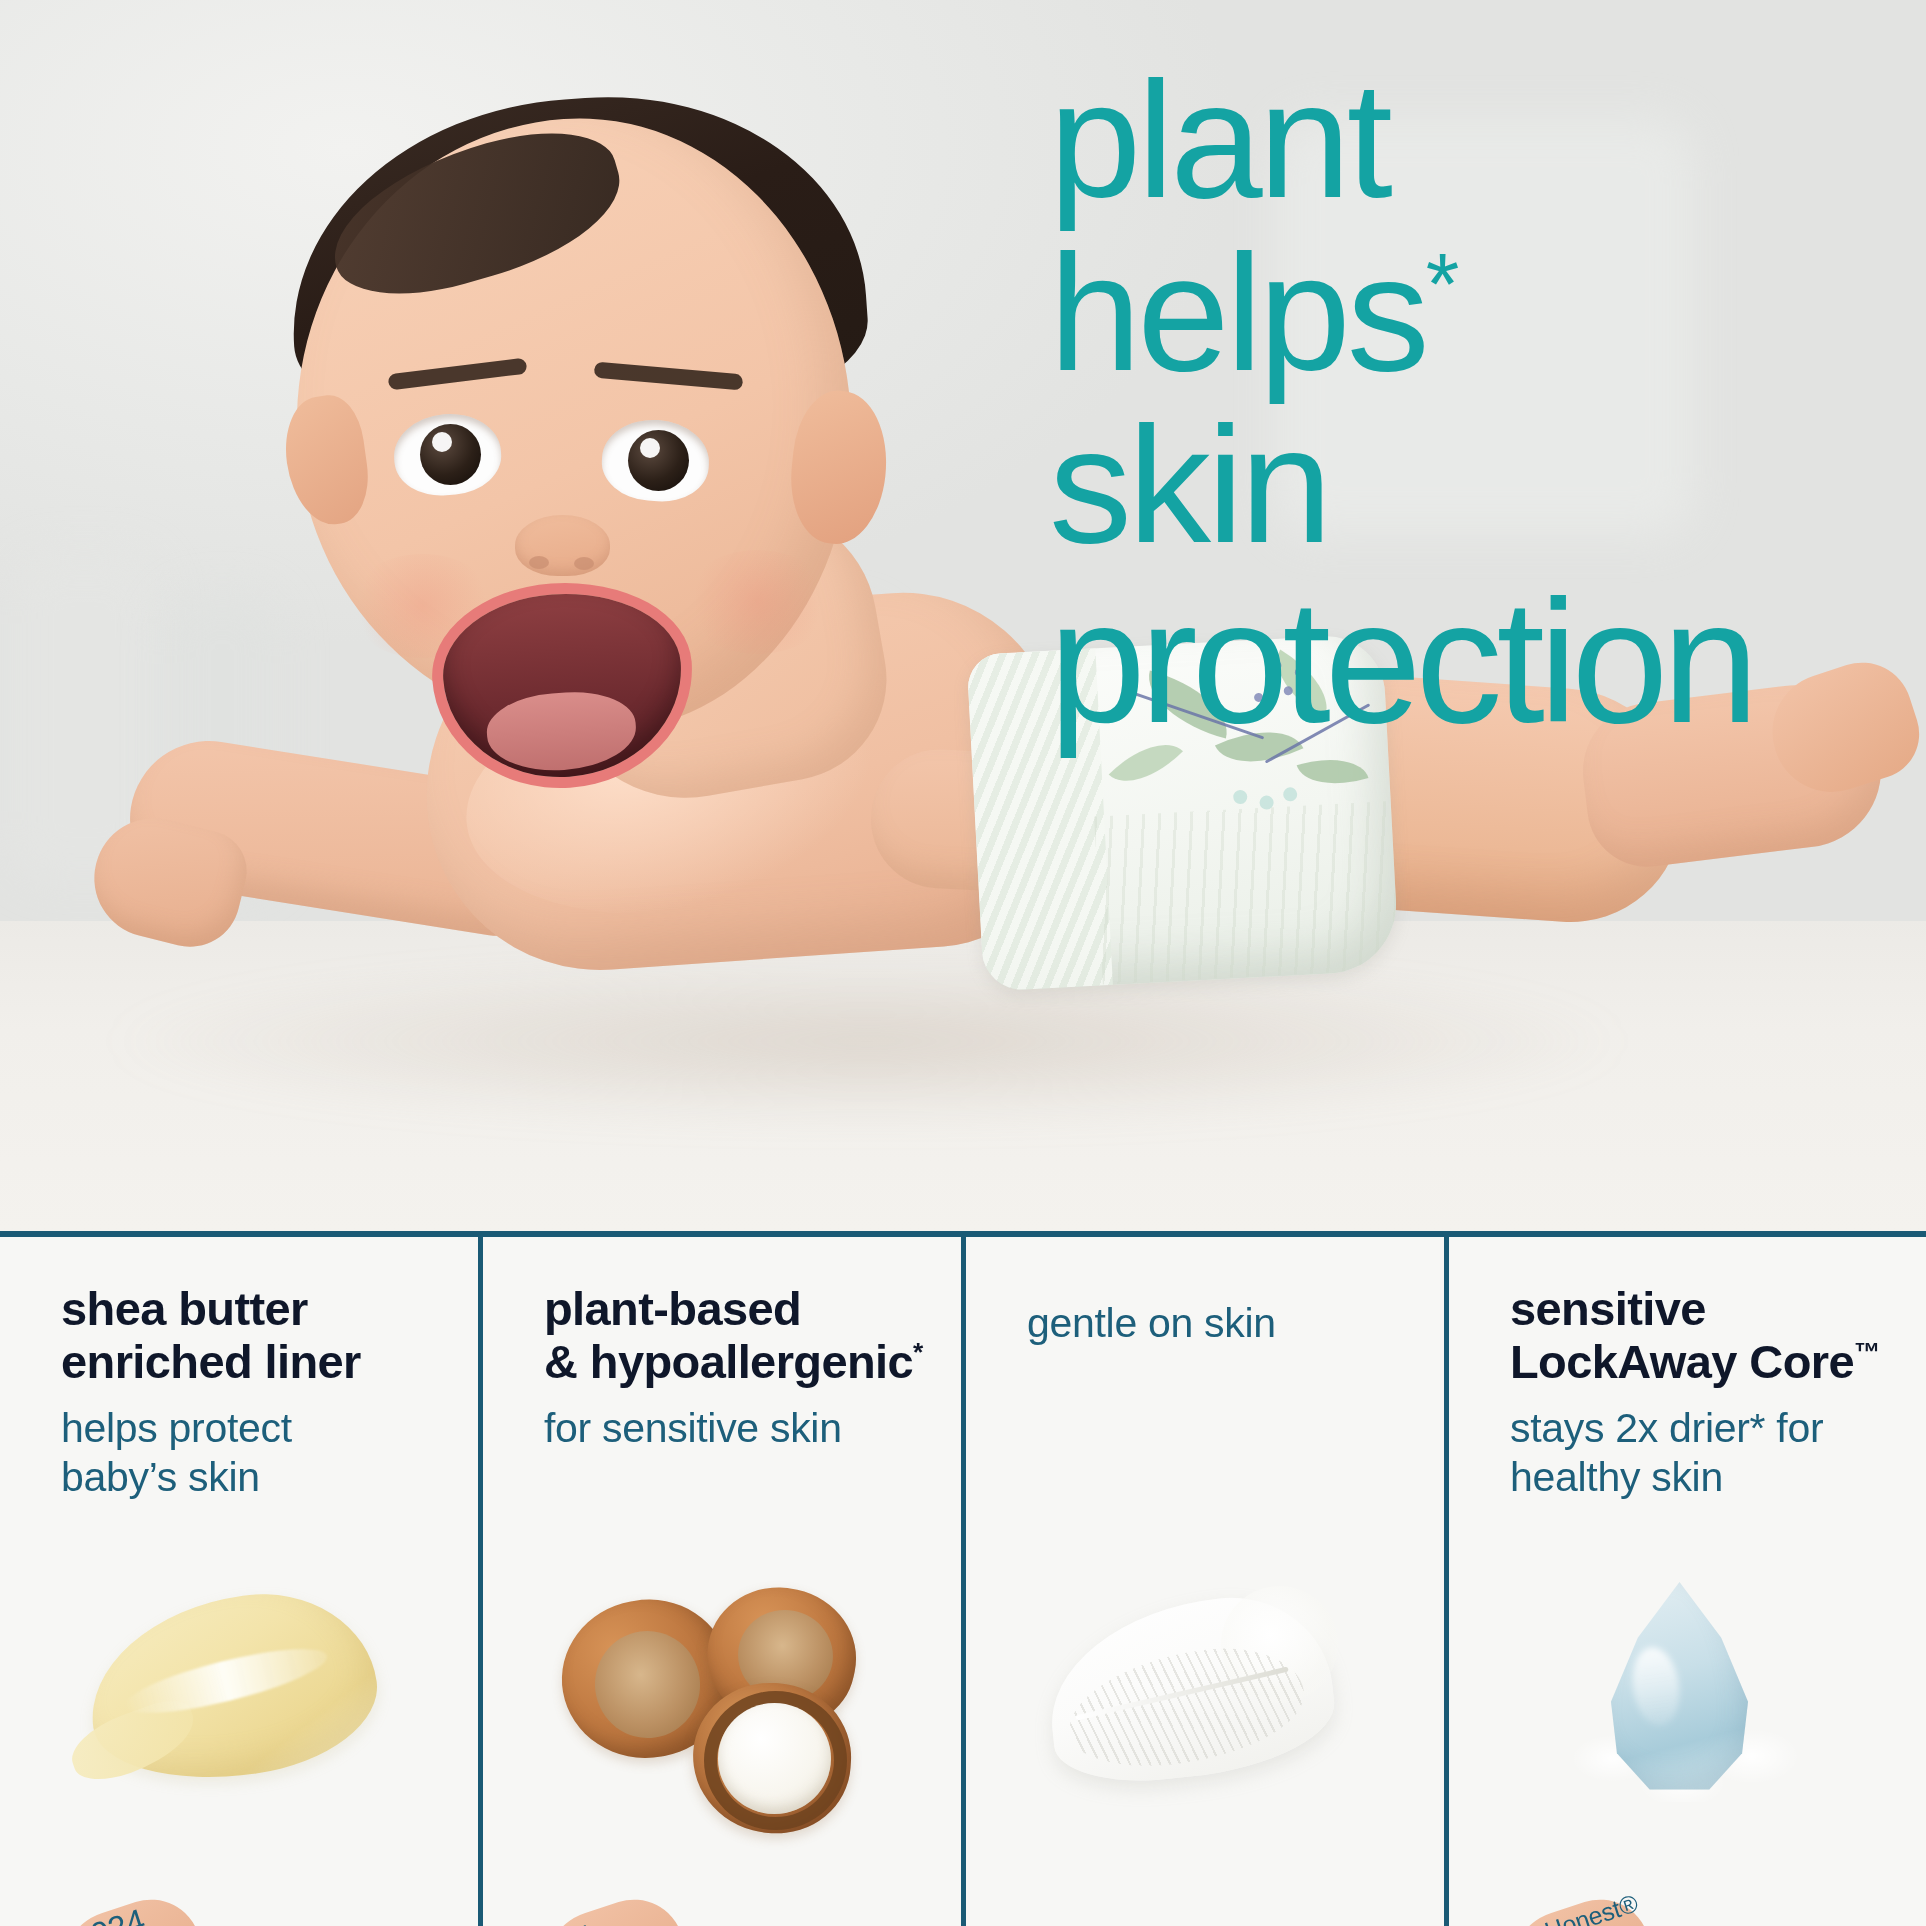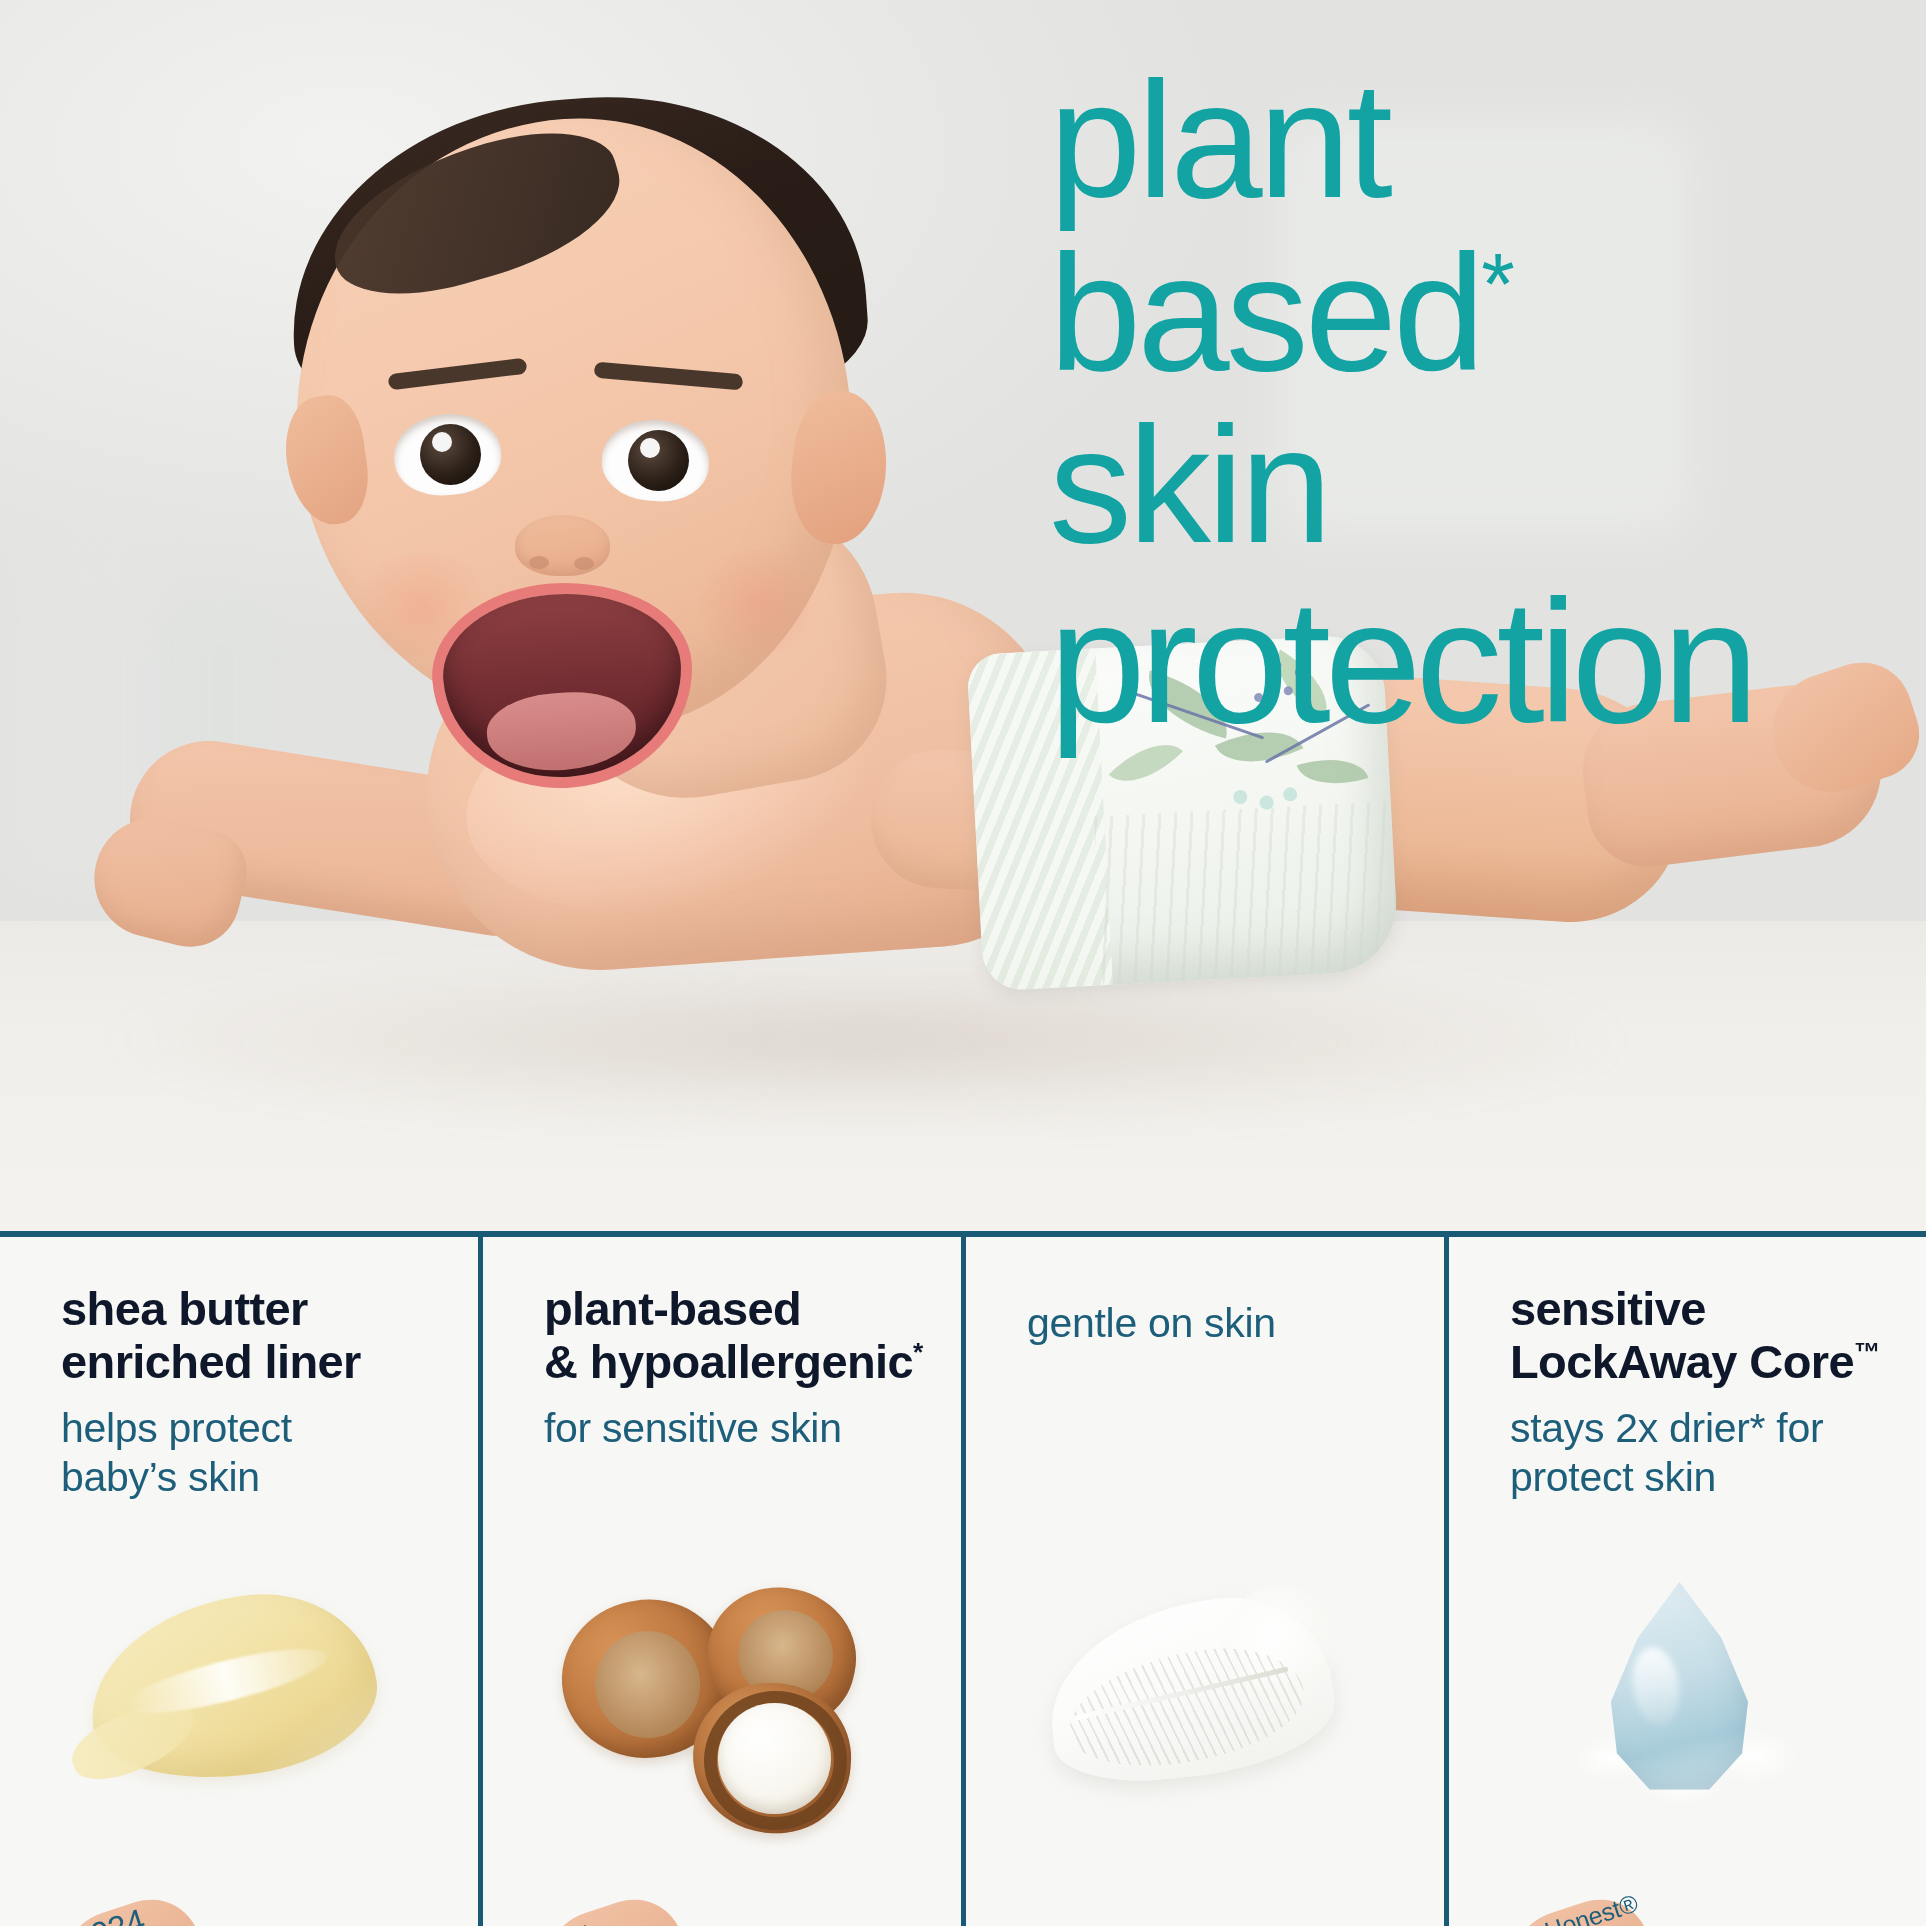--- a/index.html
+++ b/index.html
@@ -406,21 +406,21 @@
       <div class="glint glint-r"></div>
       <div class="nose"></div>
       <div class="nostril nos-l"></div>
       <div class="nostril nos-r"></div>
       <div class="mouth"></div>
       <div class="tongue"></div>
     </div>
 
     <div class="headline">
       <span class="ln">plant</span>
-      <span class="ln"><span>based</span><span class="ast">*</span></span>
+      <span class="ln"><span>helps</span><span class="ast">*</span></span>
       <span class="ln">skin</span>
       <span class="ln ln-protection">protection</span>
     </div>
   </div>
 
   <div class="panel">
     <div class="cols">
 
       <div class="col">
         <div class="feat-title"><span>shea butter
@@ -459,21 +459,21 @@
           <div class="feather-fluff"></div>
           <div class="feather-barbs"></div>
           <div class="feather-quill"></div>
         </div>
       </div>
 
       <div class="col">
         <div class="feat-title"><span>sensitive
 LockAway Core</span><span class="sup">™</span></div>
         <div class="feat-sub">stays 2x drier* for
-protect skin</div>
+healthy skin</div>
         <div class="art">
           <div class="droplet-burst"></div>
           <div class="droplet"></div>
           <div class="droplet-hl"></div>
         </div>
         <div class="foot fn-note fn-4">*vs. Honest® diapers.</div>
       </div>
 
     </div>
   </div>

